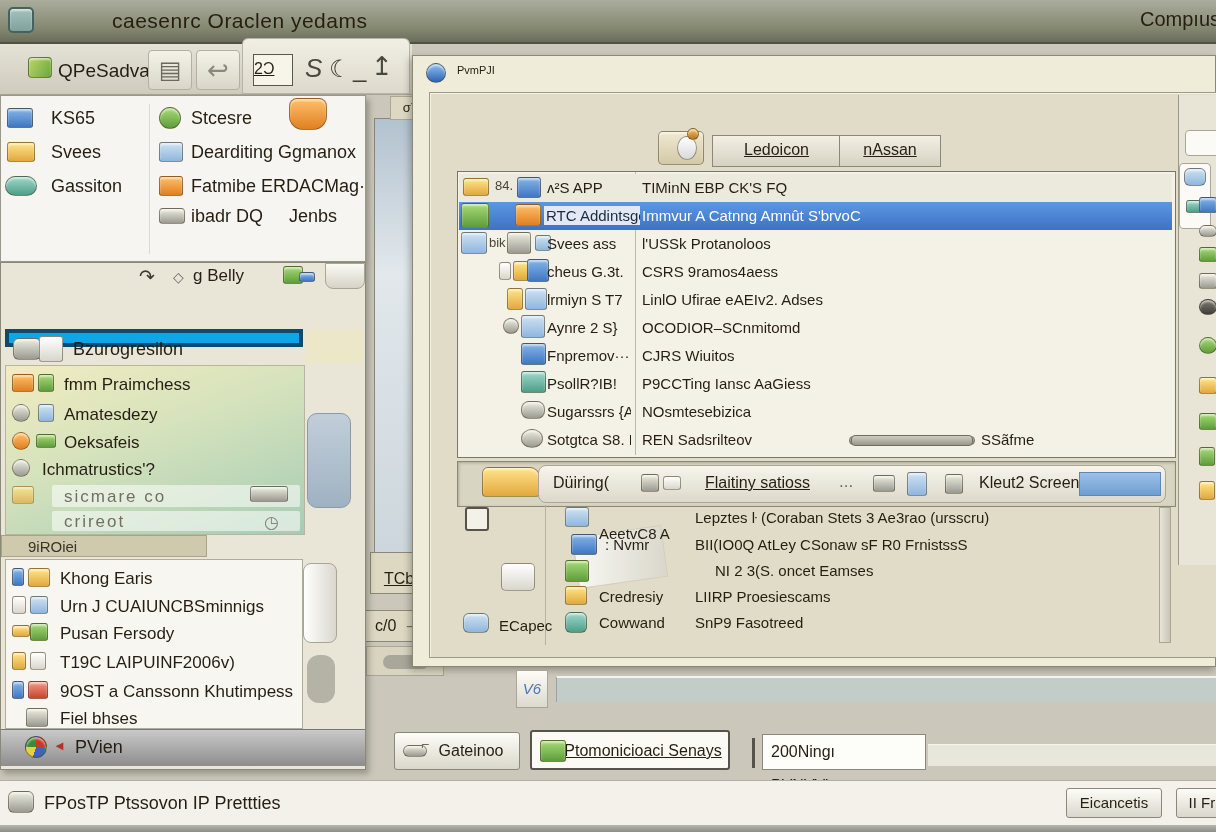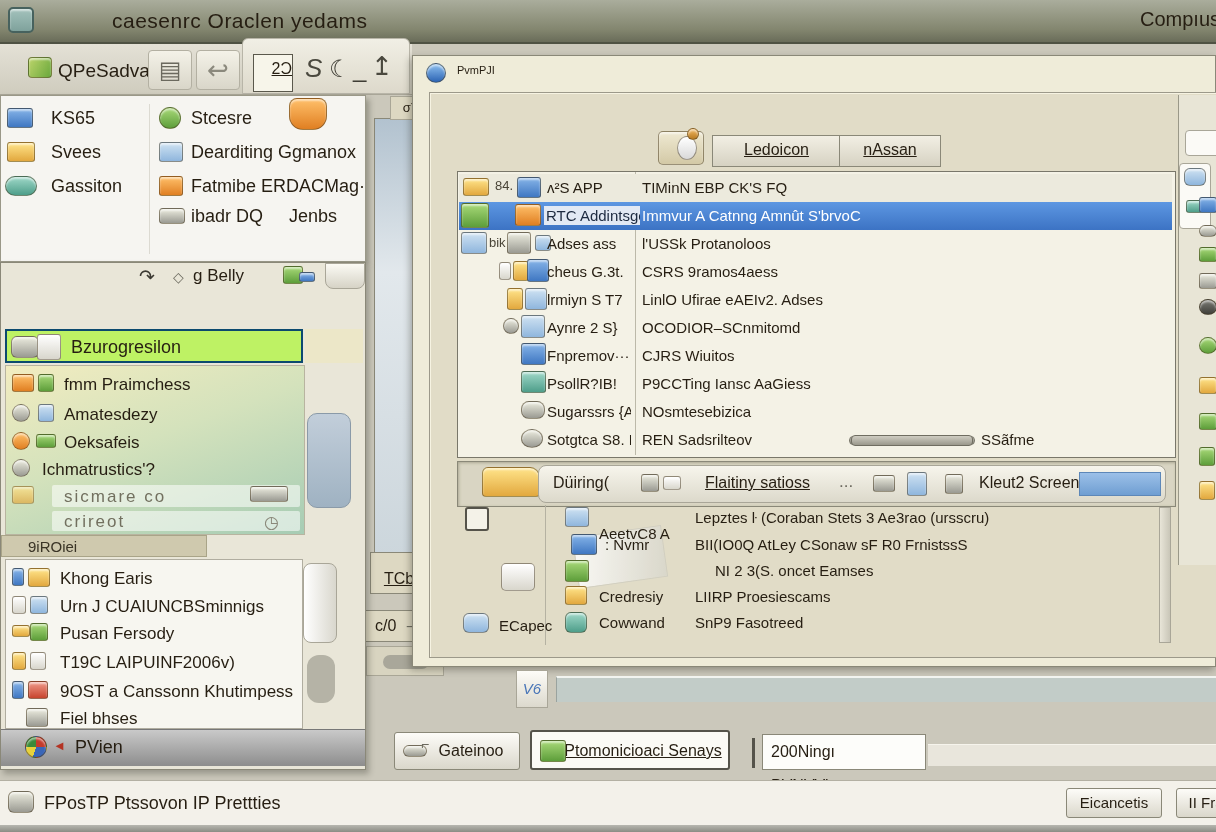--- a/index.html
+++ b/index.html
@@ -87,21 +87,21 @@
   </div>
 
   <div class="abs toolstrip">
     <span class="ic" style="left:28px;top:13px;width:24px;height:21px;background:linear-gradient(120deg,#bcd46a,#6aa83c);border-radius:4px"></span>
     <span class="txt" style="left:58px;top:16px;font-size:19px">QPeSadvat</span>
     <span class="toolbtn" style="left:148px;top:6px;width:44px;height:40px;font-size:24px;line-height:38px;color:#6b695e">
       <span>▤</span></span>
     <span class="toolbtn" style="left:196px;top:6px;width:44px;height:40px;font-size:26px;line-height:38px;color:#8b897d">
       <span>↩</span></span>
     <span class="abs" style="left:242px;top:-6px;width:168px;height:56px;background:linear-gradient(#f1efe5,#ddd9cb);border:1px solid #b8b5a8;border-radius:6px 6px 0 0">
-      <span class="abs" style="left:10px;top:15px;width:40px;height:38px;border:1px solid #5a584c;background:#f7f5ea;text-align:right;font-size:16px;line-height:28px;text-decoration:underline">
+      <span class="abs" style="left:10px;top:15px;width:40px;height:32px;border:1px solid #5a584c;background:#f7f5ea;text-align:left;font-size:16px;line-height:28px;text-decoration:underline">
         <span>2Ɔ</span></span>
       <span class="glyph" style="left:62px;top:16px;font-size:26px;font-style:italic;color:#4a483e">S</span>
       <span class="glyph" style="left:86px;top:18px;font-size:24px;color:#3e3c34">☾</span>
       <span class="glyph" style="left:110px;top:18px;font-size:24px;color:#3e3c34">_</span>
       <span class="glyph" style="left:128px;top:14px;font-size:26px;color:#4a483e">↥</span>
     </span>
   </div>
 
   <div class="abs" style="left:374px;top:118px;width:52px;height:440px;border:1px solid #8a8878;
            background:linear-gradient(180deg,#b2c2cf,#e2e8ec 35%,#ccd6dc)"></div>
@@ -148,21 +148,21 @@
           <span class="ic c-orange" style="left:56px;top:2px;width:26px;height:22px"></span>
           <span class="dname" style="background:#e2e9f4;color:#1d2a40;left:85px;width:92px;top:4px;padding:1px 2px">RTC Addintsge</span>
           <span class="ddesc">Immvur A Catnng Amnût S'brvoC</span>
         </div>
 
         <div class="drow" style="top:58px">
           <span class="ic c-lblue" style="left:2px;top:2px;width:26px;height:22px"></span>
           <span class="txt" style="left:30px;top:5px;font-size:13px;color:#4a4538">bik</span>
           <span class="ic c-gray" style="left:48px;top:2px;width:24px;height:22px"></span>
           <span class="ic c-lblue" style="left:76px;top:5px;width:16px;height:16px"></span>
-          <span class="dname">Adses ass</span>
+          <span class="dname">Svees ass</span>
           <span class="ddesc">l'USSk Protanoloos</span>
         </div>
 
         <div class="drow" style="top:86px">
           <span class="ic c-white" style="left:40px;top:4px;width:12px;height:18px"></span>
           <span class="ic c-yellow" style="left:54px;top:3px;width:16px;height:20px"></span>
           <span class="ic c-blue" style="left:68px;top:1px;width:22px;height:23px"></span>
           <span class="dname">cheus G.3t.</span>
           <span class="ddesc">CSRS 9ramos4aess</span>
         </div>
@@ -323,21 +323,21 @@
   <div class="abs settings">
 
     <span class="glyph" style="left:138px;top:4px;font-size:19px;color:#3c3a32">↷</span>
     <span class="txt" style="left:172px;top:6px;font-size:14px;color:#6b695e">◇</span>
     <span class="txt" style="left:192px;top:3px;font-size:17px">g Belly</span>
     <span class="ic c-green" style="left:282px;top:3px;width:20px;height:18px"></span>
     <span class="ic c-blue" style="left:298px;top:9px;width:16px;height:10px"></span>
     <span class="abs" style="left:324px;top:0;width:40px;height:26px;background:linear-gradient(#fbfaf4,#d6d3c6);border:1px solid #a9a698;border-radius:0 0 8px 8px"></span>
 
 
-    <div class="abs" style="left:4px;top:66px;width:298px;height:34px;background:#bef264;border:2px solid #0c4a6e">
+    <div class="abs" style="left:4px;top:66px;width:298px;height:18px;background:#0ea5e9;border:4px solid #0c4a6e">
       <span class="ic c-gray" style="left:4px;top:5px;width:28px;height:22px;border-radius:6px"></span>
       <span class="ic c-white" style="left:30px;top:3px;width:24px;height:26px"></span>
       <span class="txt" style="left:64px;top:6px;font-size:18px">Bzurogresilon</span>
     </div>
     <span class="abs" style="left:304px;top:66px;width:58px;height:34px;background:#ece7c8"></span>
 
     <div class="gradlist">
       <div class="gitem" style="left:6px;top:8px">
         <span class="ic c-orange" style="left:0;top:0;width:22px;height:18px"></span>
         <span class="ic c-green" style="left:26px;top:0;width:16px;height:18px"></span>

